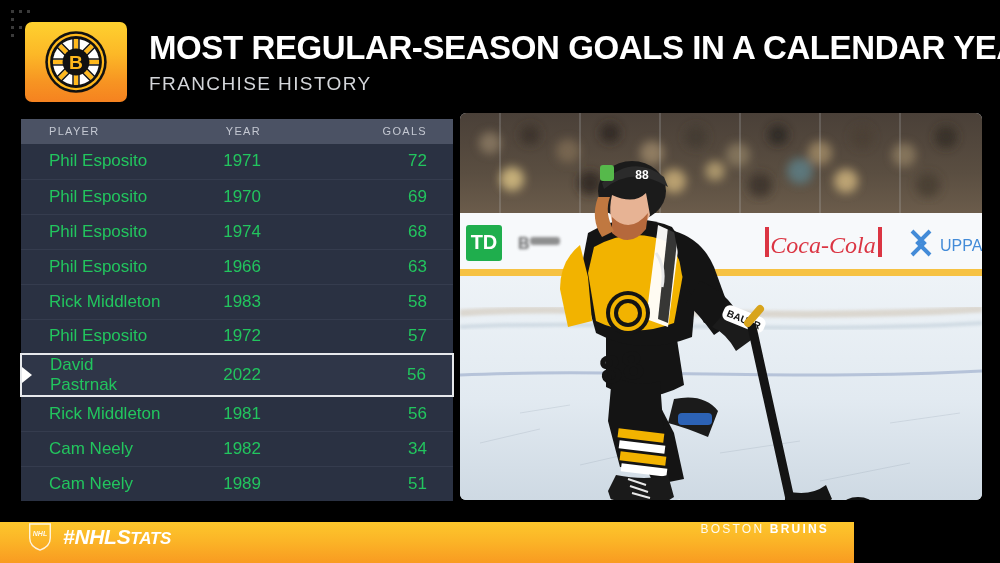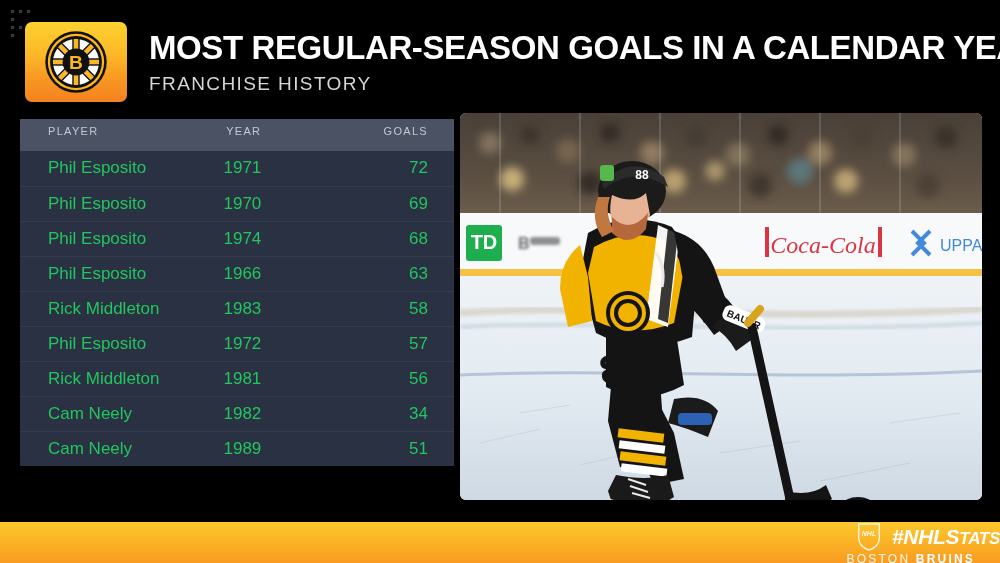--- a/index.html
+++ b/index.html
@@ -79,21 +79,21 @@
     width: 100%;
     border-collapse: collapse;
     table-layout: fixed;
   }
   .tbl thead th {
     background: #4b5264;
     color: #c4c8d2;
     font-size: 11px;
     font-weight: normal;
     letter-spacing: 1.3px;
-    padding: 6px 0 14px 0;
+    padding: 6px 0 7px 0;
     height: 23px;
     vertical-align: middle;
   }
   .th-player { text-align: left;  padding-left: 28px !important; }
   .th-year   { text-align: right; padding-right: 48px !important; }
   .th-goals  { text-align: right; padding-right: 26px !important; }
 
   .tbl tbody tr {
     height: 35px;
     background: #2a3142;
@@ -138,25 +138,24 @@
     border-radius: 6px;
     overflow: hidden;
     background: #cfd6de;
   }
   .photo svg { display:block; width:100%; height:100%; }
 
   
   .footer {
     position: absolute;
     left: 0; bottom: 0;
-    width: 1000px; height: 41px;
+    width: 854px; height: 41px;
     background: linear-gradient(180deg, #fdc72c 0%, #fbb527 45%, #f99b21 100%);
     display: flex;
-    align-items: flex-end;
-    flex-direction: column;
+    align-items: flex-start;
   }
   .footer-left {
     display: flex;
     align-items: center;
     margin-left: 26px;
   }
   .nhl-shield { width: 28px; height: 30px; flex: 0 0 auto; }
   .nhl-stats {
     margin-left: 9px;
     color: #ffffff;
@@ -259,20 +258,25 @@
         <tr>
           <td class="td-player">Rick Middleton</td>
           <td class="td-year">1983</td>
           <td class="td-goals">58</td>
         </tr>
         <tr>
           <td class="td-player">Phil Esposito</td>
           <td class="td-year">1972</td>
           <td class="td-goals">57</td>
         </tr>
+        <tr class="is-highlight">
+          <td class="td-player"><span class="row-arrow"></span>David Pastrnak</td>
+          <td class="td-year">2022</td>
+          <td class="td-goals">56</td>
+        </tr>
         <tr>
           <td class="td-player">Rick Middleton</td>
           <td class="td-year">1981</td>
           <td class="td-goals">56</td>
         </tr>
         <tr>
           <td class="td-player">Cam Neely</td>
           <td class="td-year">1982</td>
           <td class="td-goals">34</td>
         </tr>

